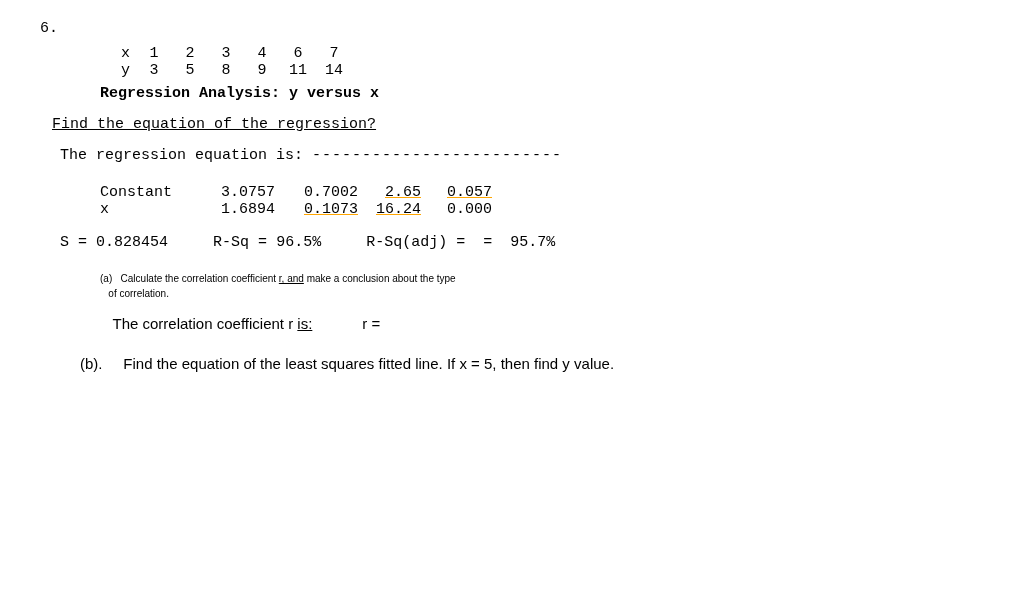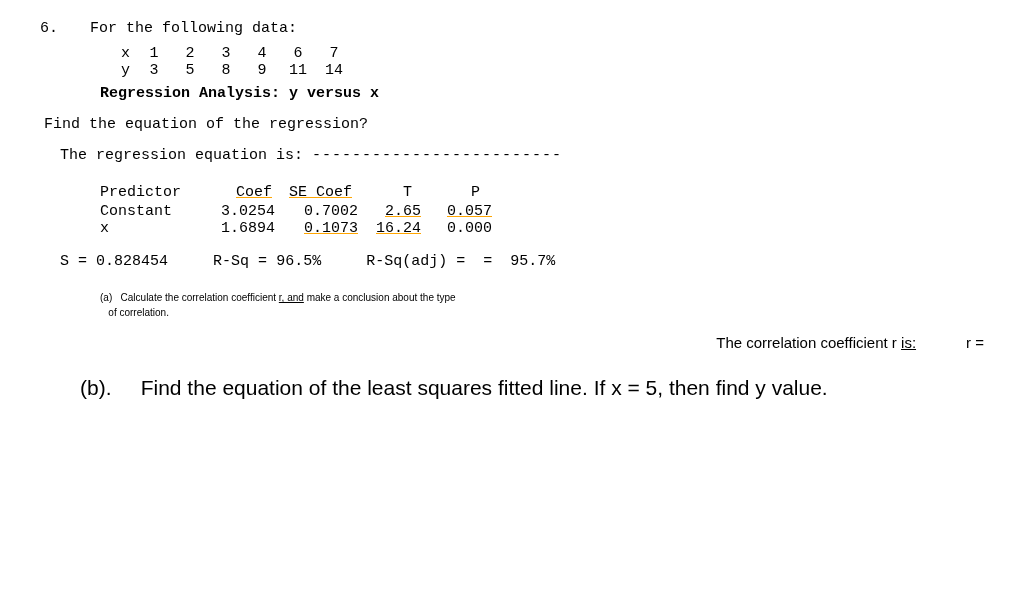--- a/index.html
+++ b/index.html
@@ -34,22 +34,23 @@
       min-width: 30px;
       text-align: right;
       margin-right: 6px;
     }
     .regression-title {
       font-weight: bold;
       margin-left: 60px;
       margin-bottom: 14px;
     }
     .find-eq {
-      margin-left: 4px;
+      margin-left: 12px;
       margin-bottom: 14px;
+      text-decoration: underline;
     }
     .reg-eq-line {
       margin-left: 20px;
       margin-bottom: 20px;
     }
     .predictor-table {
       margin-left: 60px;
       margin-bottom: 16px;
       font-family: 'Courier New', Courier, monospace;
     }
@@ -78,41 +79,39 @@
       margin-bottom: 14px;
       font-family: Arial, sans-serif;
       font-size: 10px;
       line-height: 1.5;
     }
     .part-a-corr {
       margin-left: 60px;
       margin-bottom: 20px;
       font-family: Arial, sans-serif;
       font-size: 15px;
-      text-align: right;
     }
     .part-b {
       margin-left: 40px;
       font-family: Arial, sans-serif;
-      font-size: 21px;
+      font-size: 15px;
       line-height: 1.6;
     }
     .underline-text { text-decoration: underline; }
     .dashes { letter-spacing: 1px; }
     .coef-header-underline {
       text-decoration: underline;
       text-decoration-color: orange;
     }
   </style>
 </head>
 <body>
 
 <div class="question-number">
   <span class="q-num">6.</span>
-  <span>For the following data:</span>
 </div>
 
 <div class="data-table">
   <div class="data-row">
     <span class="data-label">x</span>
     <span class="data-cell">1</span>
     <span class="data-cell">2</span>
     <span class="data-cell">3</span>
     <span class="data-cell">4</span>
     <span class="data-cell">6</span>
@@ -132,35 +131,24 @@
 <div class="regression-title">Regression Analysis: y versus x</div>
 
 <div class="find-eq">Find the equation of the regression?</div>
 
 <div class="reg-eq-line">
   <span>The regression equation is: </span><span class="dashes">-------------------------</span>
 </div>
 
 <div class="predictor-table">
 
-  <div class="pred-header">
-    <span class="col-predictor">Predictor</span>
-    <span class="col-coef">
-      <span class="coef-header-underline">Coef</span>
-    </span>
-    <span class="col-se">
-      <span class="coef-header-underline">SE Coef</span>
-    </span>
-    <span class="col-t">T</span>
-    <span class="col-p">P</span>
-  </div>
 
   <div class="pred-row">
     <span class="col-predictor">Constant</span>
-    <span class="col-coef">3.0254</span>
+    <span class="col-coef">3.0757</span>
     <span class="col-se">0.7002</span>
     <span class="col-t">
       <span class="underline-orange">2.65</span>
     </span>
     <span class="col-p">
       <span class="underline-orange">0.057</span>
     </span>
   </div>
 
   <div class="pred-row">

